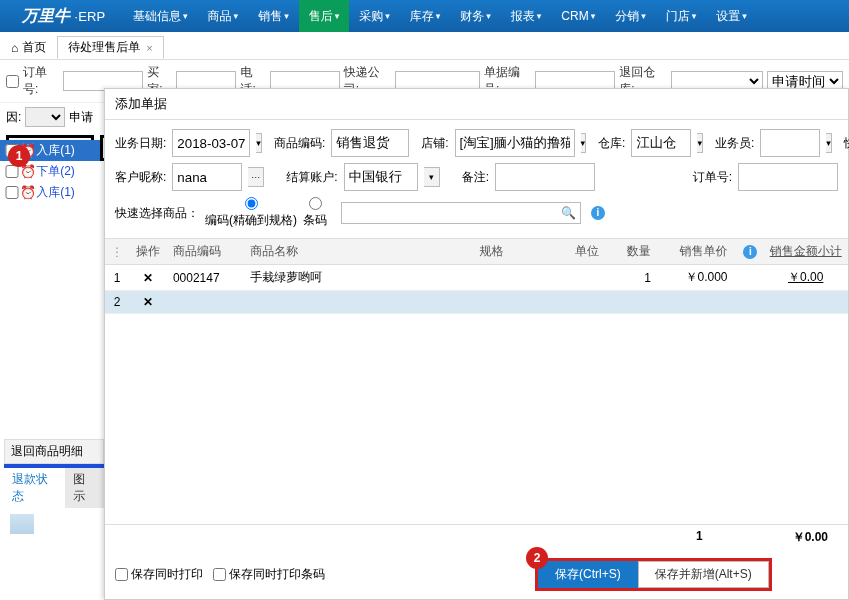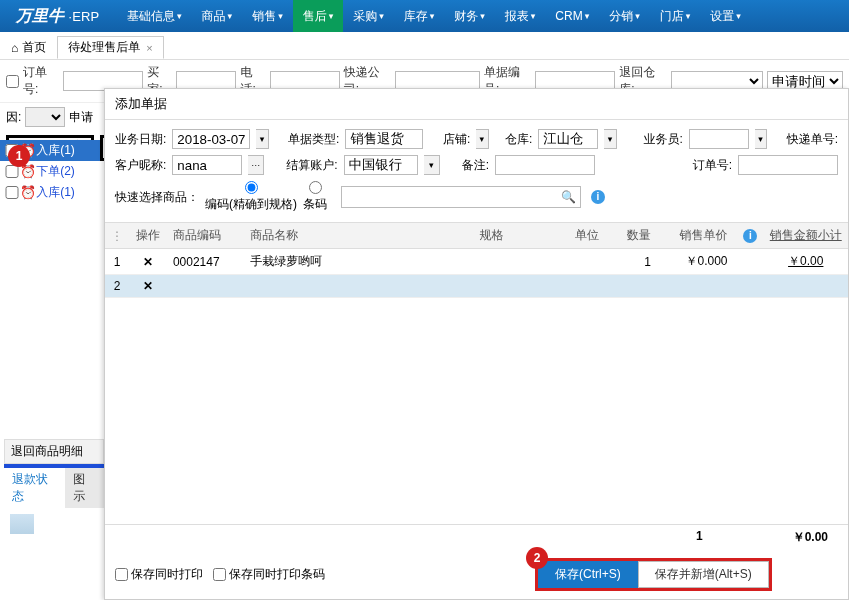--- a/index.html
+++ b/index.html
@@ -1,19 +1,19 @@
 <!DOCTYPE html>
 <html><head>
   <meta charset="utf-8">
   <style>
     * { box-sizing: border-box; margin: 0; padding: 0; }
     body { font-family: "Microsoft YaHei", Arial, sans-serif; font-size: 12px; background: #fff; width: 849px; height: 600px; overflow: hidden; position: relative; }
     
     
-    .topnav { background: linear-gradient(#1878c7, #1160a8); height: 32px; display: flex; align-items: center; padding: 0 16px; color: #fff; }
+    .topnav { background: linear-gradient(#1878c7, #1160a8); height: 32px; display: flex; align-items: center; padding: 0 22px; color: #fff; }
     .logo { font-weight: bold; font-size: 16px; font-style: italic; }
     .logo-suffix { margin-left: 4px; font-size: 13px; }
     .nav-items { display: flex; margin-left: 18px; }
     .nav-item { padding: 0 10px; height: 32px; display: flex; align-items: center; cursor: pointer; }
     .nav-item.active { background: #0a9d5a; }
     .caret { margin-left: 2px; font-size: 9px; }
     
     
     .tabs { display: flex; align-items: center; border-bottom: 1px solid #ddd; height: 28px; }
     .tab { padding: 0 10px; height: 23px; display: flex; align-items: center; border: 1px solid transparent; margin-top: 4px; cursor: pointer; }
@@ -65,21 +65,21 @@
     .bl-tab.active { background: #e8e8e8; color: #333; }
     .bl-thumb { width: 24px; height: 20px; background: linear-gradient(#cfe3f2, #b8d3e6); margin: 6px; }
     
     
     .modal { position: absolute; left: 104px; top: 88px; right: 0; bottom: 0; background: #fff; border: 1px solid #ccc; box-shadow: -2px 0 4px rgba(0,0,0,0.15); }
     .modal-title { padding: 6px 10px; font-size: 13px; }
     .modal-hr { border-top: 1px solid #ddd; margin: 0 0 6px 0; }
     
     .form-row { display: flex; align-items: center; padding: 3px 10px; gap: 6px; }
     .form-row .lbl { white-space: nowrap; }
-    .inp { border: 1px solid #bbb; height: 20px; padding: 0 4px; background: #fff; }
+    .inp { border: 1px solid #bbb; height: 28px; padding: 0 4px; background: #fff; }
     .inp-date { width: 78px; }
     .inp-sel { width: 78px; }
     .inp-shop { width: 120px; }
     .inp-wh { width: 60px; }
     .inp-sales { width: 60px; }
     .inp-cust { width: 70px; }
     .inp-settle { width: 74px; }
     .inp-memo { width: 100px; }
     .inp-ord { width: 100px; }
     .dd { border: 1px solid #bbb; border-left: none; width: 16px; height: 20px; background: #f2f2f2; display: inline-flex; align-items: center; justify-content: center; cursor: pointer; font-size: 9px; }
@@ -250,24 +250,25 @@
 
 <div class="modal">
   <div class="modal-title">添加单据</div>
   <div class="modal-hr"></div>
 
   <div class="form-row">
     <span class="lbl">业务日期:</span>
     <input class="inp inp-date" value="2018-03-07" style="">
       <span class="dd">▾</span>
     <span style="width:10px"></span>
-    <span class="lbl">单据类型:</span>
+    <span class="lbl">商品编码:</span>
     <input class="inp inp-sel" value="销售退货" style="">
     <span style="width:10px"></span>
     <span class="lbl">店铺:</span>
+    <input class="inp inp-shop" value="[淘宝]腼小猫的撸猫" style="">
       <span class="dd">▾</span>
     <span style="width:6px"></span>
     <span class="lbl">仓库:</span>
     <input class="inp inp-wh" value="江山仓" style="">
       <span class="dd">▾</span>
     <span style="width:20px"></span>
     <span class="lbl">业务员:</span>
     <input class="inp inp-sales" style="">
       <span class="dd">▾</span>
     <span style="width:10px"></span>

